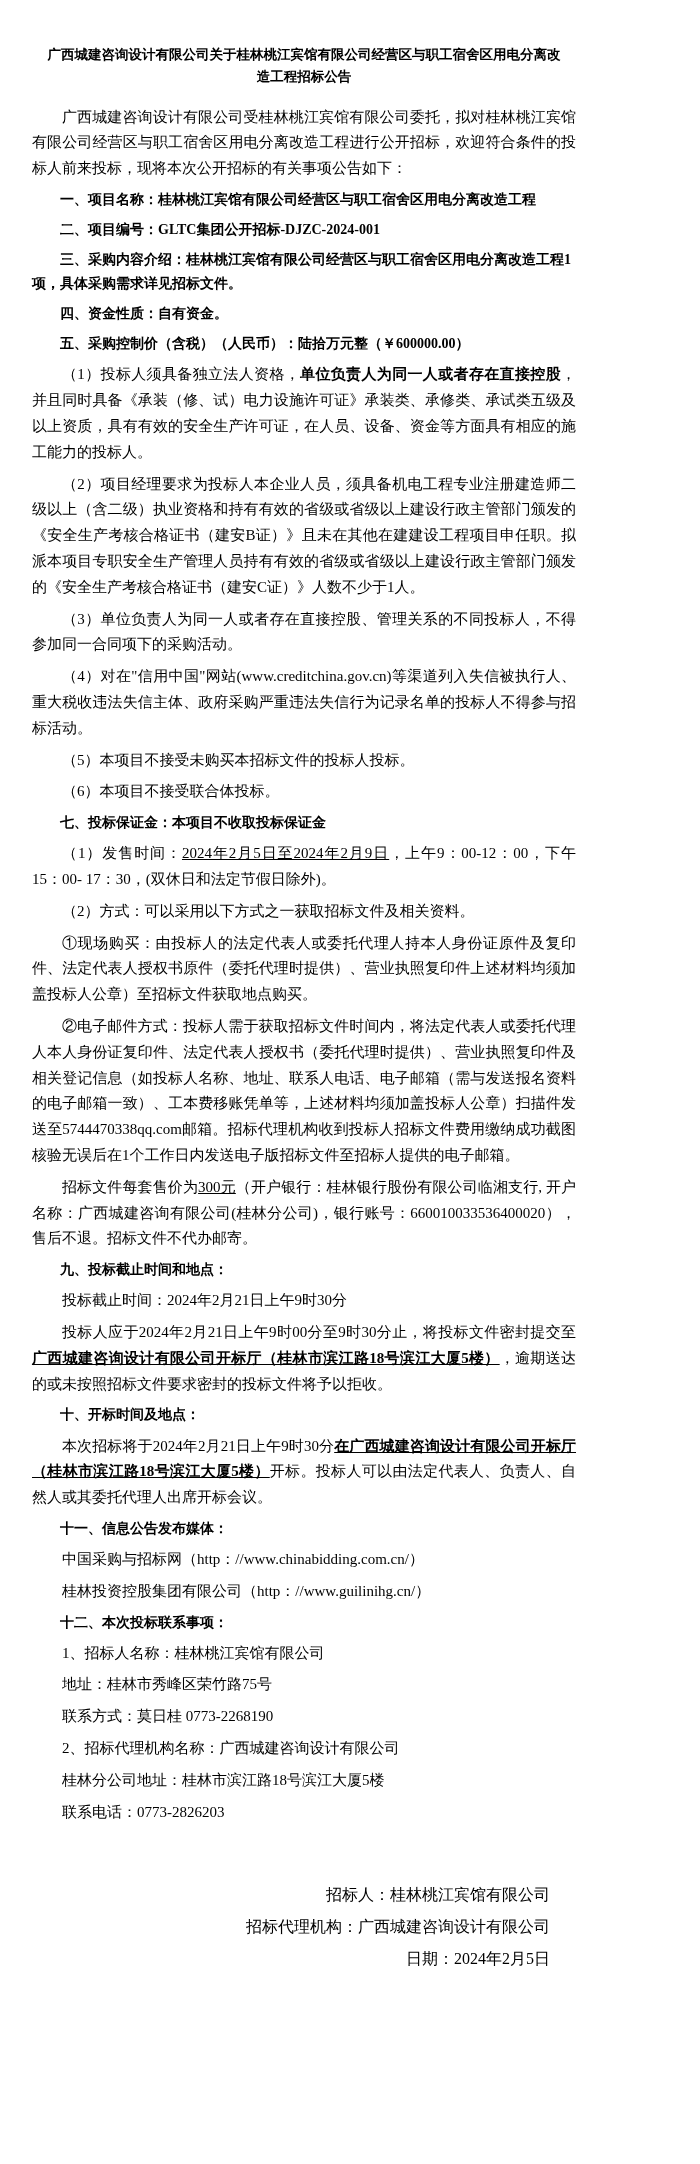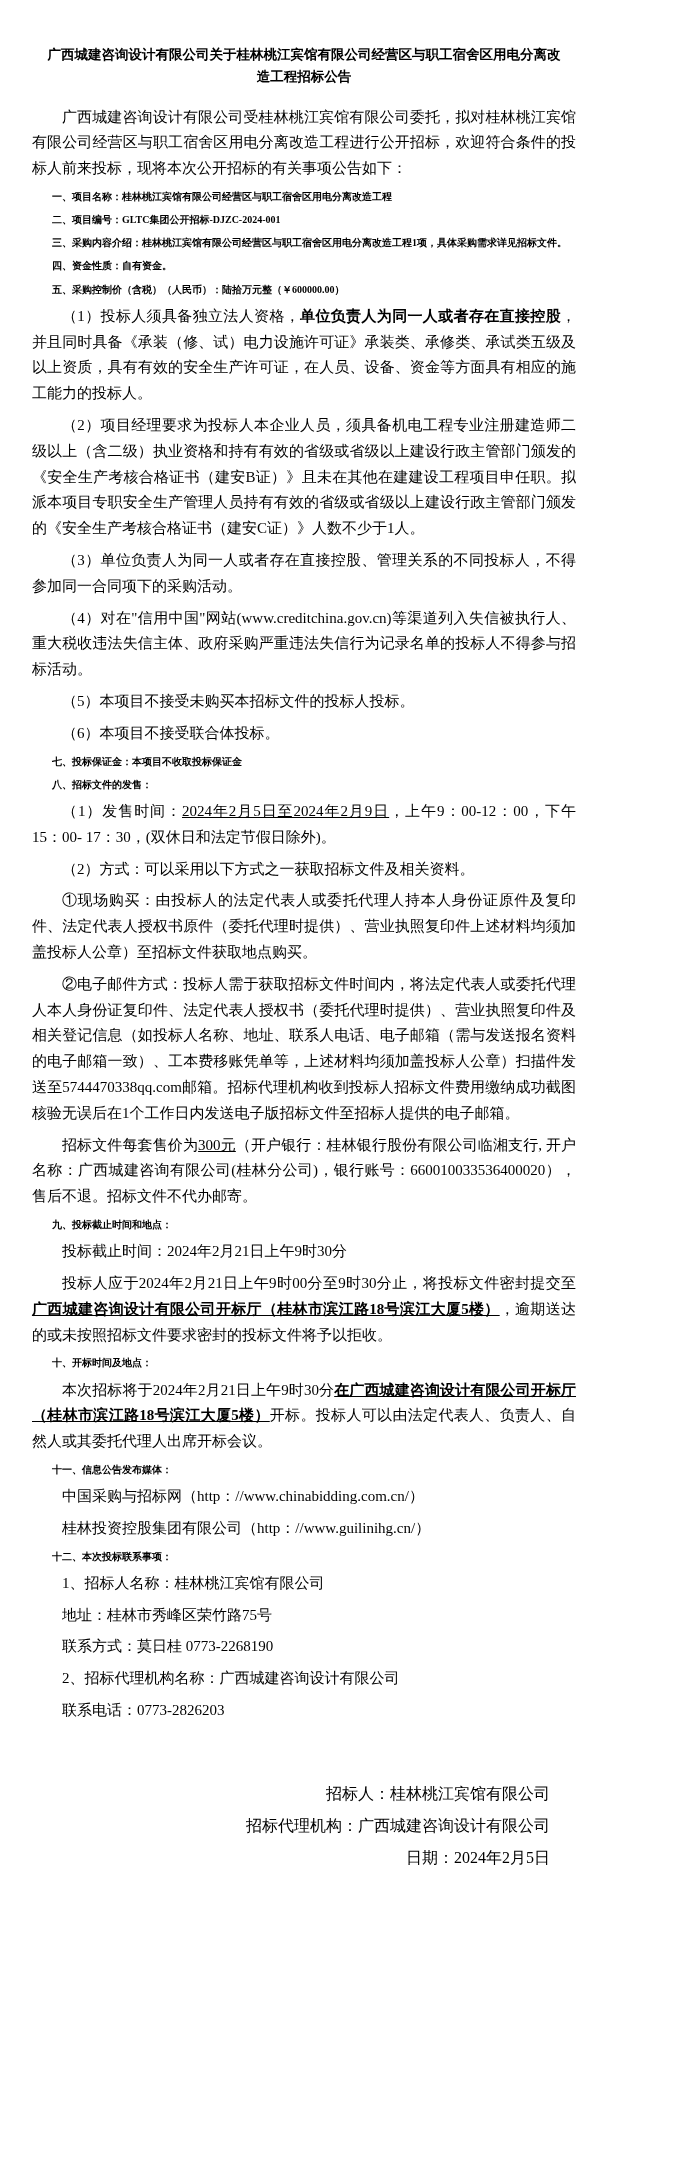--- a/index.html
+++ b/index.html
@@ -30,21 +30,21 @@
   }
   p.para {
     font-size: 15px;
     line-height: 1.72;
     margin: 0 0 6px 0;
     text-align: justify;
     text-justify: inter-ideograph;
     text-indent: 2em;
   }
   p.section {
-    font-size: 10px;
+    font-size: 14px;
     font-weight: bold;
     line-height: 1.72;
     margin: 0 0 6px 0;
     text-indent: 2em;
   }
   .b { font-weight: bold; }
   .u { text-decoration: underline; }
   .bu { font-weight: bold; text-decoration: underline; }
   .signoff {
     margin-top: 54px;
@@ -71,21 +71,20 @@
   <p class="section">五、采购控制价（含税）（人民币）：陆拾万元整（￥600000.00）</p>
 
   <p class="para">（1）投标人须具备独立法人资格，<span class="b">单位负责人为同一人或者存在直接控股</span>，并且同时具备《承装（修、试）电力设施许可证》承装类、承修类、承试类五级及以上资质，具有有效的安全生产许可证，在人员、设备、资金等方面具有相应的施工能力的投标人。</p>
   <p class="para">（2）项目经理要求为投标人本企业人员，须具备机电工程专业注册建造师二级以上（含二级）执业资格和持有有效的省级或省级以上建设行政主管部门颁发的《安全生产考核合格证书（建安B证）》且未在其他在建建设工程项目申任职。拟派本项目专职安全生产管理人员持有有效的省级或省级以上建设行政主管部门颁发的《安全生产考核合格证书（建安C证）》人数不少于1人。</p>
   <p class="para">（3）单位负责人为同一人或者存在直接控股、管理关系的不同投标人，不得参加同一合同项下的采购活动。</p>
   <p class="para">（4）对在"信用中国"网站(www.creditchina.gov.cn)等渠道列入失信被执行人、重大税收违法失信主体、政府采购严重违法失信行为记录名单的投标人不得参与招标活动。</p>
   <p class="para">（5）本项目不接受未购买本招标文件的投标人投标。</p>
   <p class="para">（6）本项目不接受联合体投标。</p>
 
   <p class="section">七、投标保证金：本项目不收取投标保证金</p>
-  <p class="section">八、招标文件的发售：</p>
 
   <p class="para">（1）发售时间：<span class="u">2024年2月5日至2024年2月9日</span>，上午9：00-12：00，下午15：00- 17：30，(双休日和法定节假日除外)。</p>
   <p class="para">（2）方式：可以采用以下方式之一获取招标文件及相关资料。</p>
   <p class="para">①现场购买：由投标人的法定代表人或委托代理人持本人身份证原件及复印件、法定代表人授权书原件（委托代理时提供）、营业执照复印件上述材料均须加盖投标人公章）至招标文件获取地点购买。</p>
   <p class="para">②电子邮件方式：投标人需于获取招标文件时间内，将法定代表人或委托代理人本人身份证复印件、法定代表人授权书（委托代理时提供）、营业执照复印件及相关登记信息（如投标人名称、地址、联系人电话、电子邮箱（需与发送报名资料的电子邮箱一致）、工本费移账凭单等，上述材料均须加盖投标人公章）扫描件发送至5744470338qq.com邮箱。招标代理机构收到投标人招标文件费用缴纳成功截图核验无误后在1个工作日内发送电子版招标文件至招标人提供的电子邮箱。</p>
   <p class="para">招标文件每套售价为<span class="u">300元</span>（开户银行：桂林银行股份有限公司临湘支行, 开户名称：广西城建咨询有限公司(桂林分公司)，银行账号：660010033536400020），售后不退。招标文件不代办邮寄。</p>
 
   <p class="section">九、投标截止时间和地点：</p>
   <p class="para">投标截止时间：2024年2月21日上午9时30分</p>
   <p class="para">投标人应于2024年2月21日上午9时00分至9时30分止，将投标文件密封提交至<span class="bu">广西城建咨询设计有限公司开标厅（桂林市滨江路18号滨江大厦5楼）</span>，逾期送达的或未按照招标文件要求密封的投标文件将予以拒收。</p>
@@ -95,20 +94,21 @@
 
   <p class="section">十一、信息公告发布媒体：</p>
   <p class="para">中国采购与招标网（http：//www.chinabidding.com.cn/）</p>
   <p class="para">桂林投资控股集团有限公司（http：//www.guilinihg.cn/）</p>
 
   <p class="section">十二、本次投标联系事项：</p>
   <p class="para">1、招标人名称：桂林桃江宾馆有限公司</p>
   <p class="para">地址：桂林市秀峰区荣竹路75号</p>
   <p class="para">联系方式：莫日桂 0773-2268190</p>
   <p class="para">2、招标代理机构名称：广西城建咨询设计有限公司</p>
+  <p class="para">桂林分公司地址：桂林市滨江路18号滨江大厦5楼</p>
   <p class="para">联系电话：0773-2826203</p>
 
   <div class="signoff">
     <div>招标人：桂林桃江宾馆有限公司</div>
     <div>招标代理机构：广西城建咨询设计有限公司</div>
     <div>日期：2024年2月5日</div>
   </div>
 
 </div>
 

